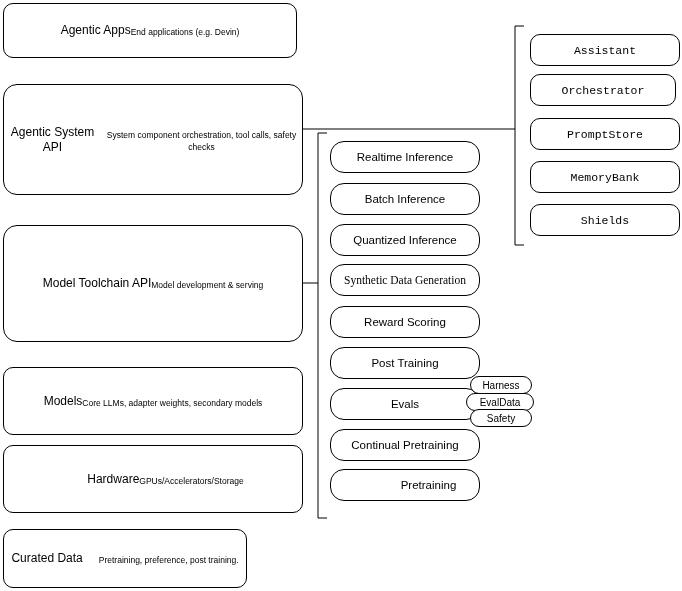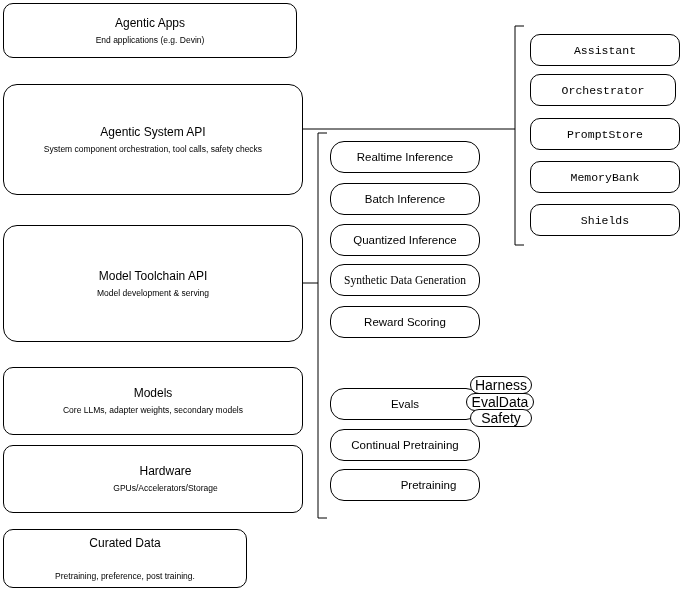--- a/index.html
+++ b/index.html
@@ -17,21 +17,21 @@
     height: 591px;
     overflow: hidden;
     background: #ffffff;
   }
   .node {
     position: absolute;
     box-sizing: border-box;
     border: 1px solid #000000;
     background: #ffffff;
     display: flex;
-    flex-direction: column;
+    flex-direction: row;
     align-items: center;
     justify-content: center;
     text-align: center;
   }
   .node .title {
     font-size: 12px;
     line-height: 15px;
     color: #000000;
   }
   .node .sub {
@@ -57,21 +57,21 @@
     border-radius: 10px;
   }
   .right-node .title {
     font-size: 11.5px;
     font-family: Liberation Mono, monospace;
   }
   .pill-node {
     border-radius: 11px;
   }
   .pill-node .title {
-    font-size: 14px;
+    font-size: 10px;
   }
   svg.connectors {
     position: absolute;
     left: 0;
     top: 0;
     width: 682px;
     height: 591px;
     pointer-events: none;
   }
 </style>
@@ -131,20 +131,23 @@
   </div>
   <div class="node mid-node" style="left:330px; top:224px; width:150px; height:32px;">
     <div class="title">Quantized Inference</div>
   </div>
   <div class="node mid-node" style="left:330px; top:264px; width:150px; height:32px;font-family:Liberation Serif, serif;">
     <div class="title">Synthetic Data Generation</div>
   </div>
   <div class="node mid-node" style="left:330px; top:306px; width:150px; height:32px;">
     <div class="title">Reward Scoring</div>
   </div>
+  <div class="node mid-node" style="left:330px; top:347px; width:150px; height:32px;">
+    <div class="title">Post Training</div>
+  </div>
   <div class="node mid-node" style="left:330px; top:388px; width:150px; height:32px;">
     <div class="title">Evals</div>
   </div>
   <div class="node mid-node" style="left:330px; top:429px; width:150px; height:32px;">
     <div class="title">Continual Pretraining</div>
   </div>
   <div class="node mid-node" style="left:330px; top:469px; width:150px; height:32px;padding-left:47px;">
     <div class="title">Pretraining</div>
   </div>
 

